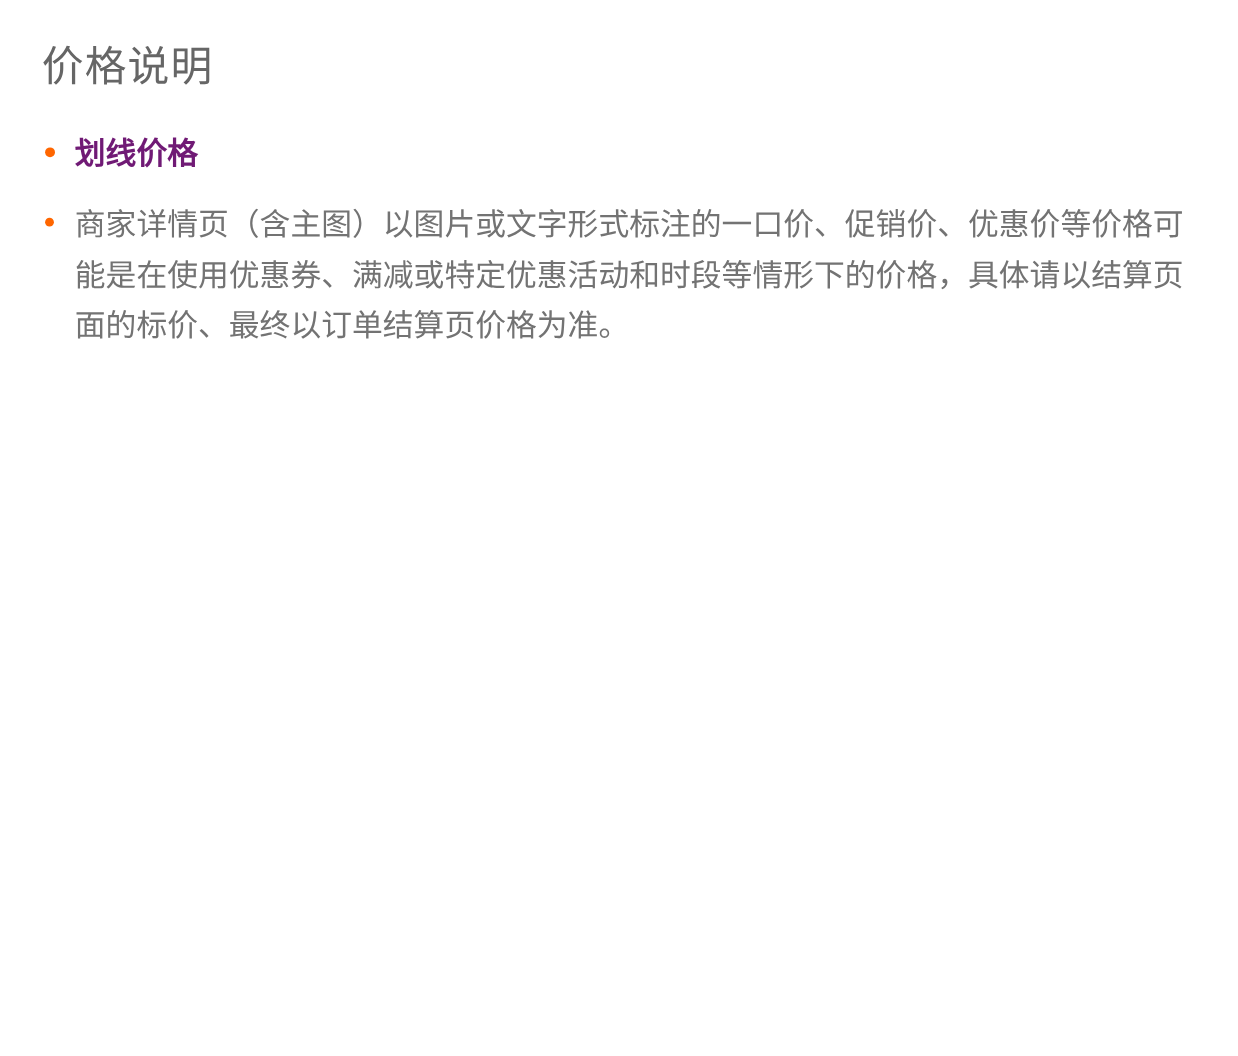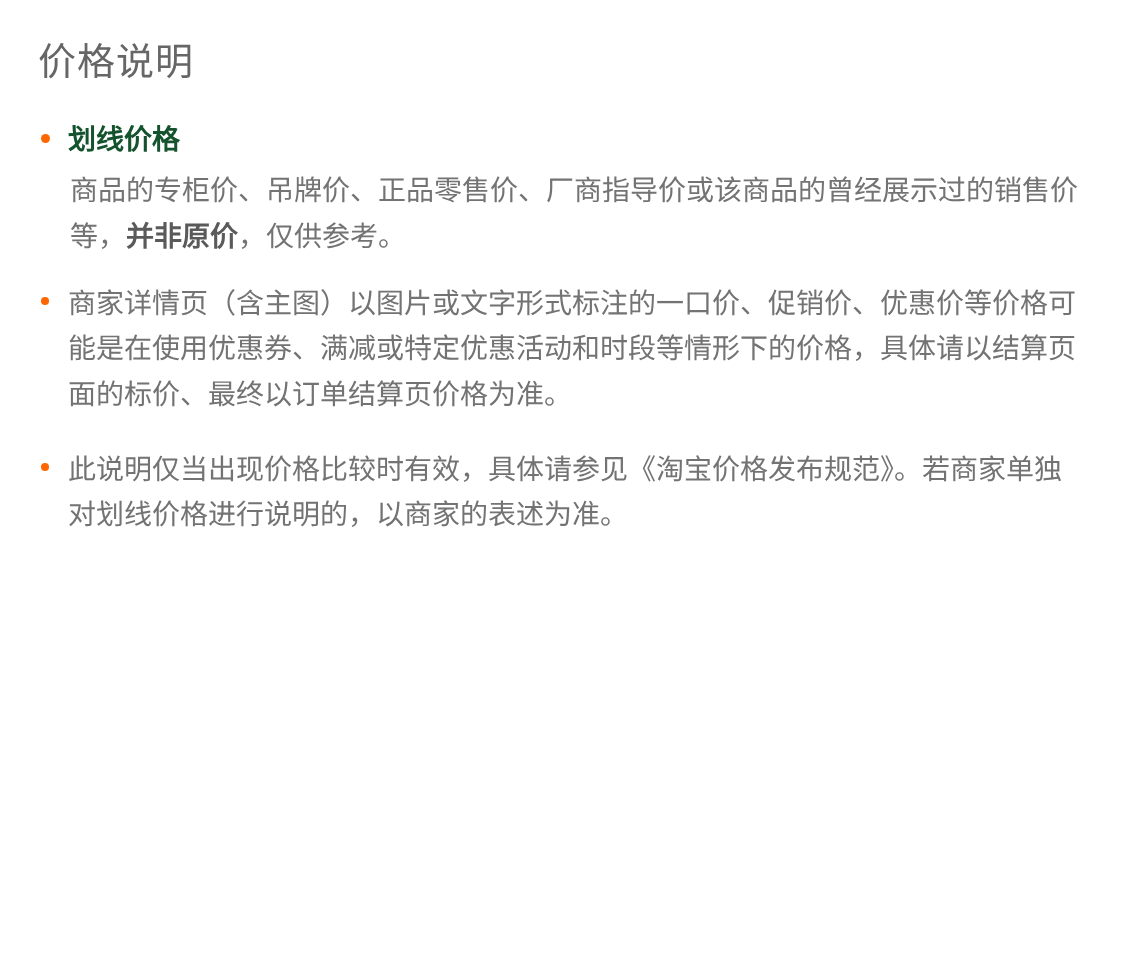--- a/index.html
+++ b/index.html
@@ -47,21 +47,21 @@
     left: 3px;
     top: 14px;
     width: 9px;
     height: 9px;
     border-radius: 50%;
     background: #ff6600;
   }
   .section-heading {
     font-size: 28px;
     font-weight: bold;
-    color: #14532d;
+    color: #701a75;
     line-height: 1.45;
     margin: 0 0 8px 0;
   }
   .section-body {
     font-size: 28px;
     line-height: 1.62;
     color: #737373;
     margin: 0;
   }
   .section.with-heading .section-body {
@@ -88,28 +88,23 @@
 
 <div class="page">
 
   <h1 class="page-title">价格说明</h1>
 
   <ul class="section-list">
 
     <li class="section with-heading">
       <span class="bullet"></span>
       <div class="section-heading">划线价格</div>
-      <p class="section-body"><span>商品的专柜价、吊牌价、正品零售价、厂商指导价或该商品的曾经展示过的销售价等，</span><span class="strong">并非原价</span><span>，仅供参考。</span></p>
     </li>
 
 
     <li class="section plain gap-lg">
       <span class="bullet"></span>
       <p class="section-body">商家详情页（含主图）以图片或文字形式标注的一口价、促销价、优惠价等价格可能是在使用优惠券、满减或特定优惠活动和时段等情形下的价格，具体请以结算页面的标价、最终以订单结算页价格为准。</p>
     </li>
 
-    <li class="section plain">
-      <span class="bullet"></span>
-      <p class="section-body">此说明仅当出现价格比较时有效，具体请参见《淘宝价格发布规范》。若商家单独对划线价格进行说明的，以商家的表述为准。</p>
-    </li>
 
   </ul>
 </div>
 
 </body></html>

